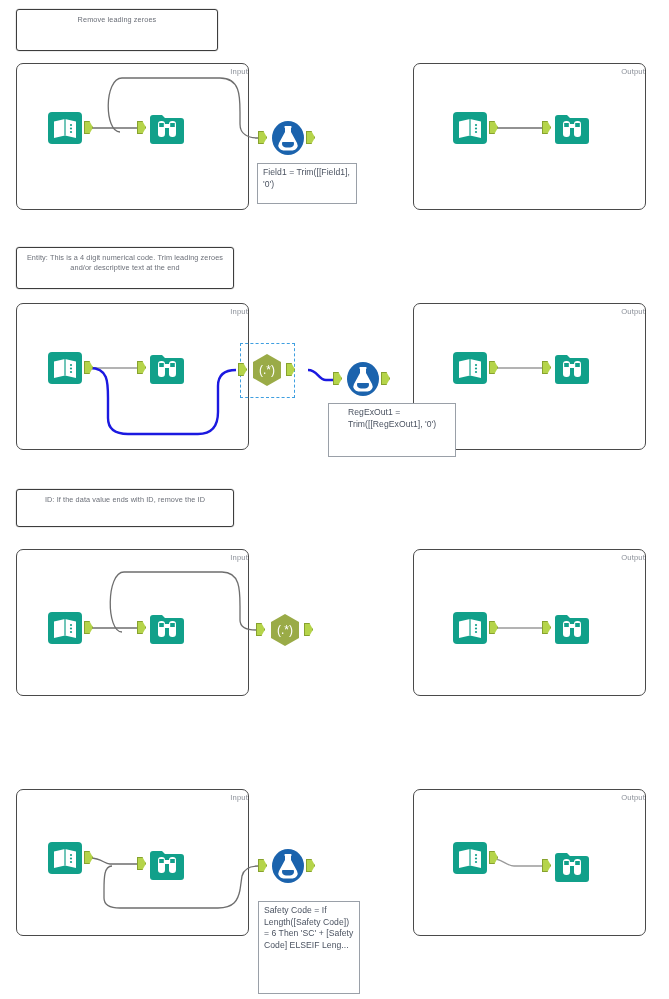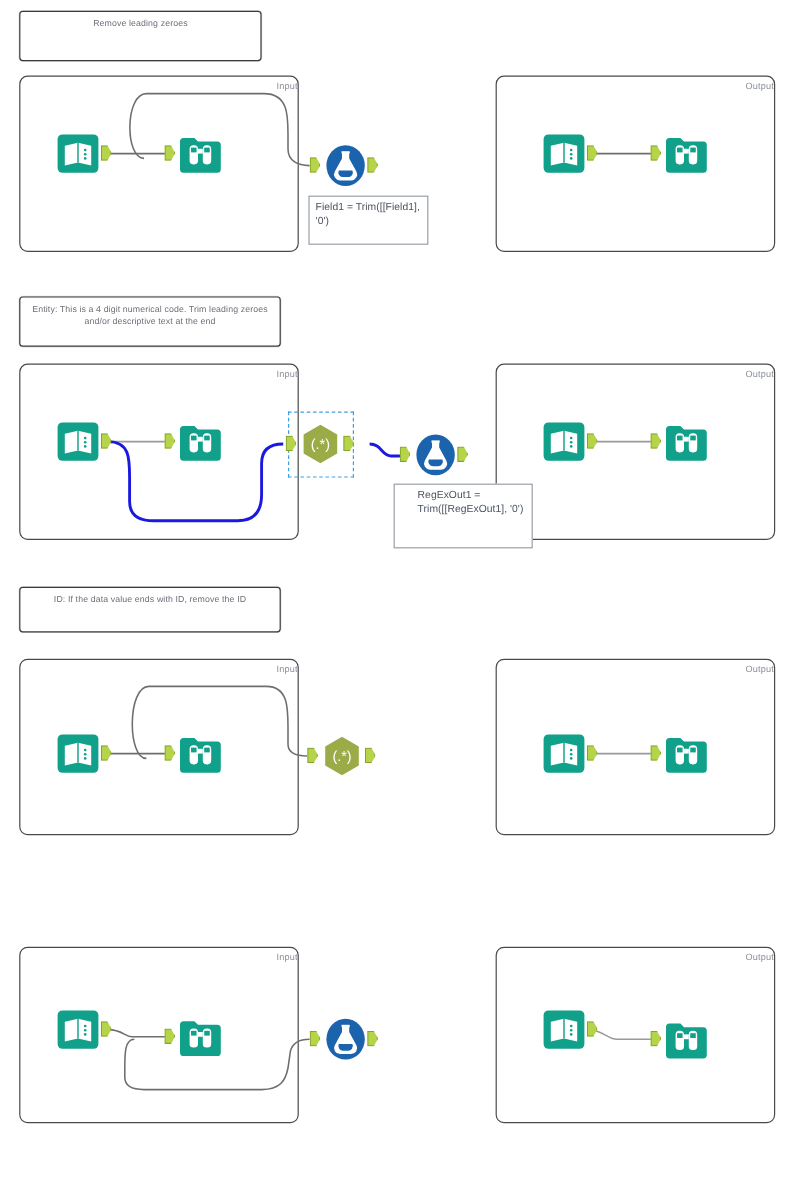--- a/index.html
+++ b/index.html
@@ -246,21 +246,21 @@
   <div class="tool" style="left:341px;top:357px;">
     <svg viewBox="0 0 44 44">
       <ellipse cx="22" cy="22" rx="16" ry="17" fill="#1b63ad"></ellipse>
       <path d="M19 11 h6 v5 l6 11 a5 5 0 0 1 -4.5 7.4 h-9 A5 5 0 0 1 13 27 l6 -11 Z" fill="#ffffff"></path>
       <path d="M16.3 26 h11.4 a4 4 0 0 1 -3.6 5.6 h-4.2 A4 4 0 0 1 16.3 26 Z" fill="#1b63ad"></path>
       <rect x="18.6" y="10" width="6.8" height="2" fill="#ffffff"></rect>
     </svg>
   </div>
   <div class="anchor out" style="left:381px;top:372px;"></div>
 
-  <div class="formula-box" style="left:328px;top:403px;width:116px;height:54px;padding-left:19px;">
+  <div class="formula-box" style="left:328px;top:403px;width:128px;height:54px;padding-left:19px;">
     <span>RegExOut1 = Trim([[RegExOut1], '0')</span>
   </div>
 
   <svg class="wires">
     <path d="M 490 368 L 545 368" fill="none" stroke="#9a9a9a" stroke-width="1.3"></path>
   </svg>
   <div class="tool" style="left:448px;top:346px;">
     <svg viewBox="0 0 44 44">
       <rect x="5" y="6" width="34" height="32" rx="4" fill="#11a08a"></rect>
       <path d="M22 13 L11 15.5 L11 32 L22 29.5 Z" fill="#ffffff"></path>
@@ -405,20 +405,23 @@
   <div class="tool" style="left:266px;top:844px;">
     <svg viewBox="0 0 44 44">
       <ellipse cx="22" cy="22" rx="16" ry="17" fill="#1b63ad"></ellipse>
       <path d="M19 11 h6 v5 l6 11 a5 5 0 0 1 -4.5 7.4 h-9 A5 5 0 0 1 13 27 l6 -11 Z" fill="#ffffff"></path>
       <path d="M16.3 26 h11.4 a4 4 0 0 1 -3.6 5.6 h-4.2 A4 4 0 0 1 16.3 26 Z" fill="#1b63ad"></path>
       <rect x="18.6" y="10" width="6.8" height="2" fill="#ffffff"></rect>
     </svg>
   </div>
   <div class="anchor out" style="left:306px;top:859px;"></div>
 
+  <div class="formula-box" style="left:258px;top:901px;width:102px;height:93px;">
+    <span>Safety Code = If Length([Safety Code]) = 6 Then 'SC' + [Safety Code] ELSEIF Leng...</span>
+  </div>
 
   <svg class="wires">
     <path d="M 490 858 C 502 858 506 866 514 866 L 545 866" fill="none" stroke="#9a9a9a" stroke-width="1.3"></path>
   </svg>
   <div class="tool" style="left:448px;top:836px;">
     <svg viewBox="0 0 44 44">
       <rect x="5" y="6" width="34" height="32" rx="4" fill="#11a08a"></rect>
       <path d="M22 13 L11 15.5 L11 32 L22 29.5 Z" fill="#ffffff"></path>
       <path d="M22 13 L33 15.5 L33 32 L22 29.5 Z" fill="#ffffff"></path>
       <path d="M22 13 L22 29.5" stroke="#11a08a" stroke-width="1.2"></path>

